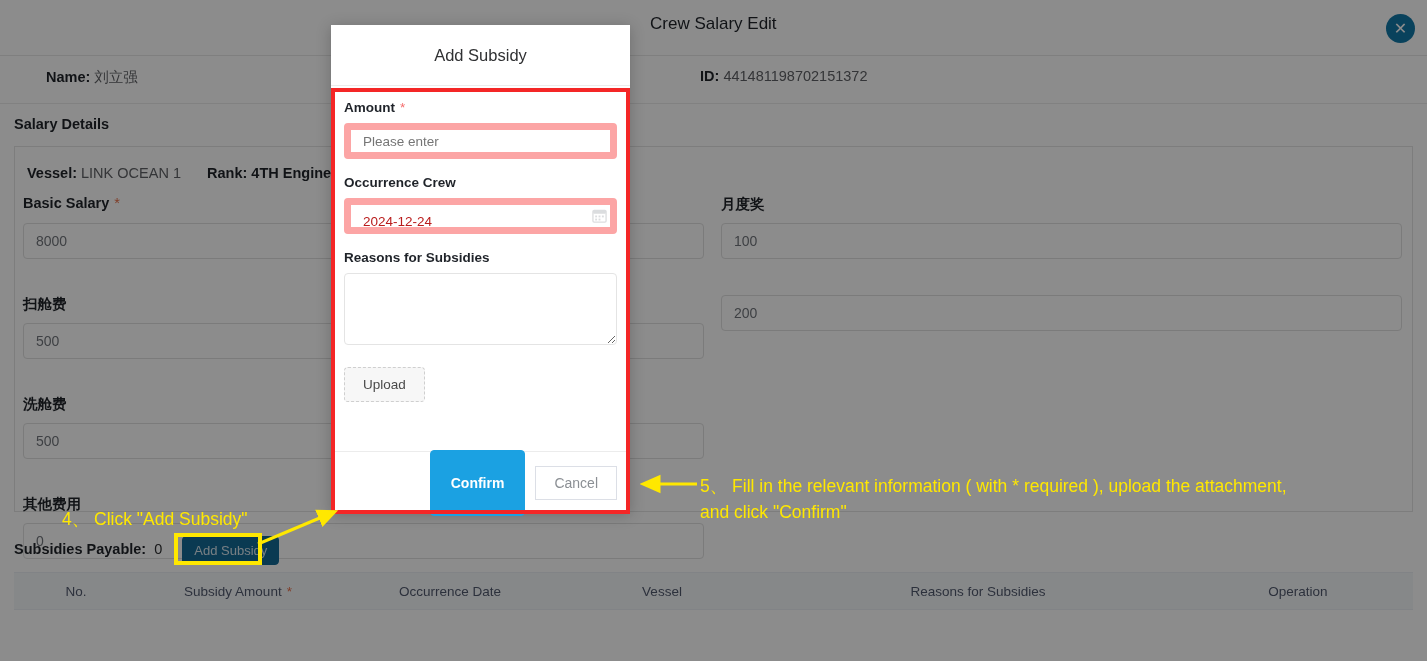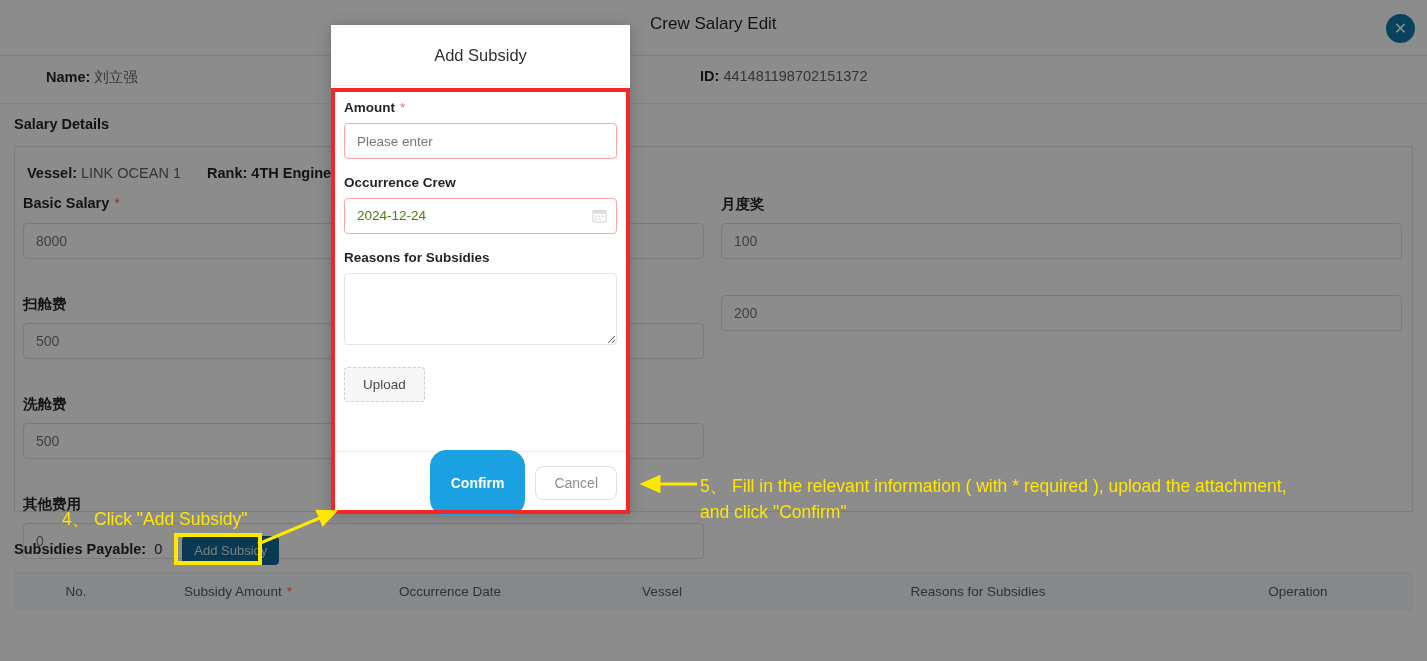--- a/index.html
+++ b/index.html
@@ -199,24 +199,24 @@
   }
   .m-label {
     font-size: 13.5px;
     font-weight: bold;
     color: #1f2329;
     margin-bottom: 8px;
   }
   .m-label .req { color: #f56c6c; }
   .m-input {
     width: 273px; height: 36px;
-    border: 1px solid #fca5a5;
+    border: 7px solid #fca5a5;
     border-radius: 4px;
     font-size: 13.5px;
-    color: #4d7c0f;
+    color: #b91c1c;
     padding: 0 12px;
     line-height: 34px;
     background: #fff;
     position: relative;
   }
   .m-gap { height: 16px; }
   .date-wrap { position: relative; width: 273px; }
   .cal-icon {
     position: absolute;
     right: 10px; top: 10px;
@@ -248,31 +248,31 @@
     display: flex;
     align-items: center;
     justify-content: flex-end;
     padding-right: 13px;
     gap: 10px;
   }
   .btn-primary {
     background: #1ba1e2;
     color: #ffffff;
     border: 1px solid #1ba1e2;
-    border-radius: 16px;
+    border-radius: 4px;
     font-size: 14px;
     padding: 24px 20px;
     cursor: pointer;
     font-weight: bold;
   }
   .btn-default {
     background: #ffffff;
     color: #8b8f94;
     border: 1px solid #dcdfe6;
-    border-radius: 8px;
+    border-radius: 0;
     font-size: 14px;
     padding: 8px 18px;
     cursor: pointer;
   }
 
   
   .anno { position: absolute; z-index: 60; }
   .red-box {
     left: 331px; top: 88px;
     width: 299px; height: 426px;

